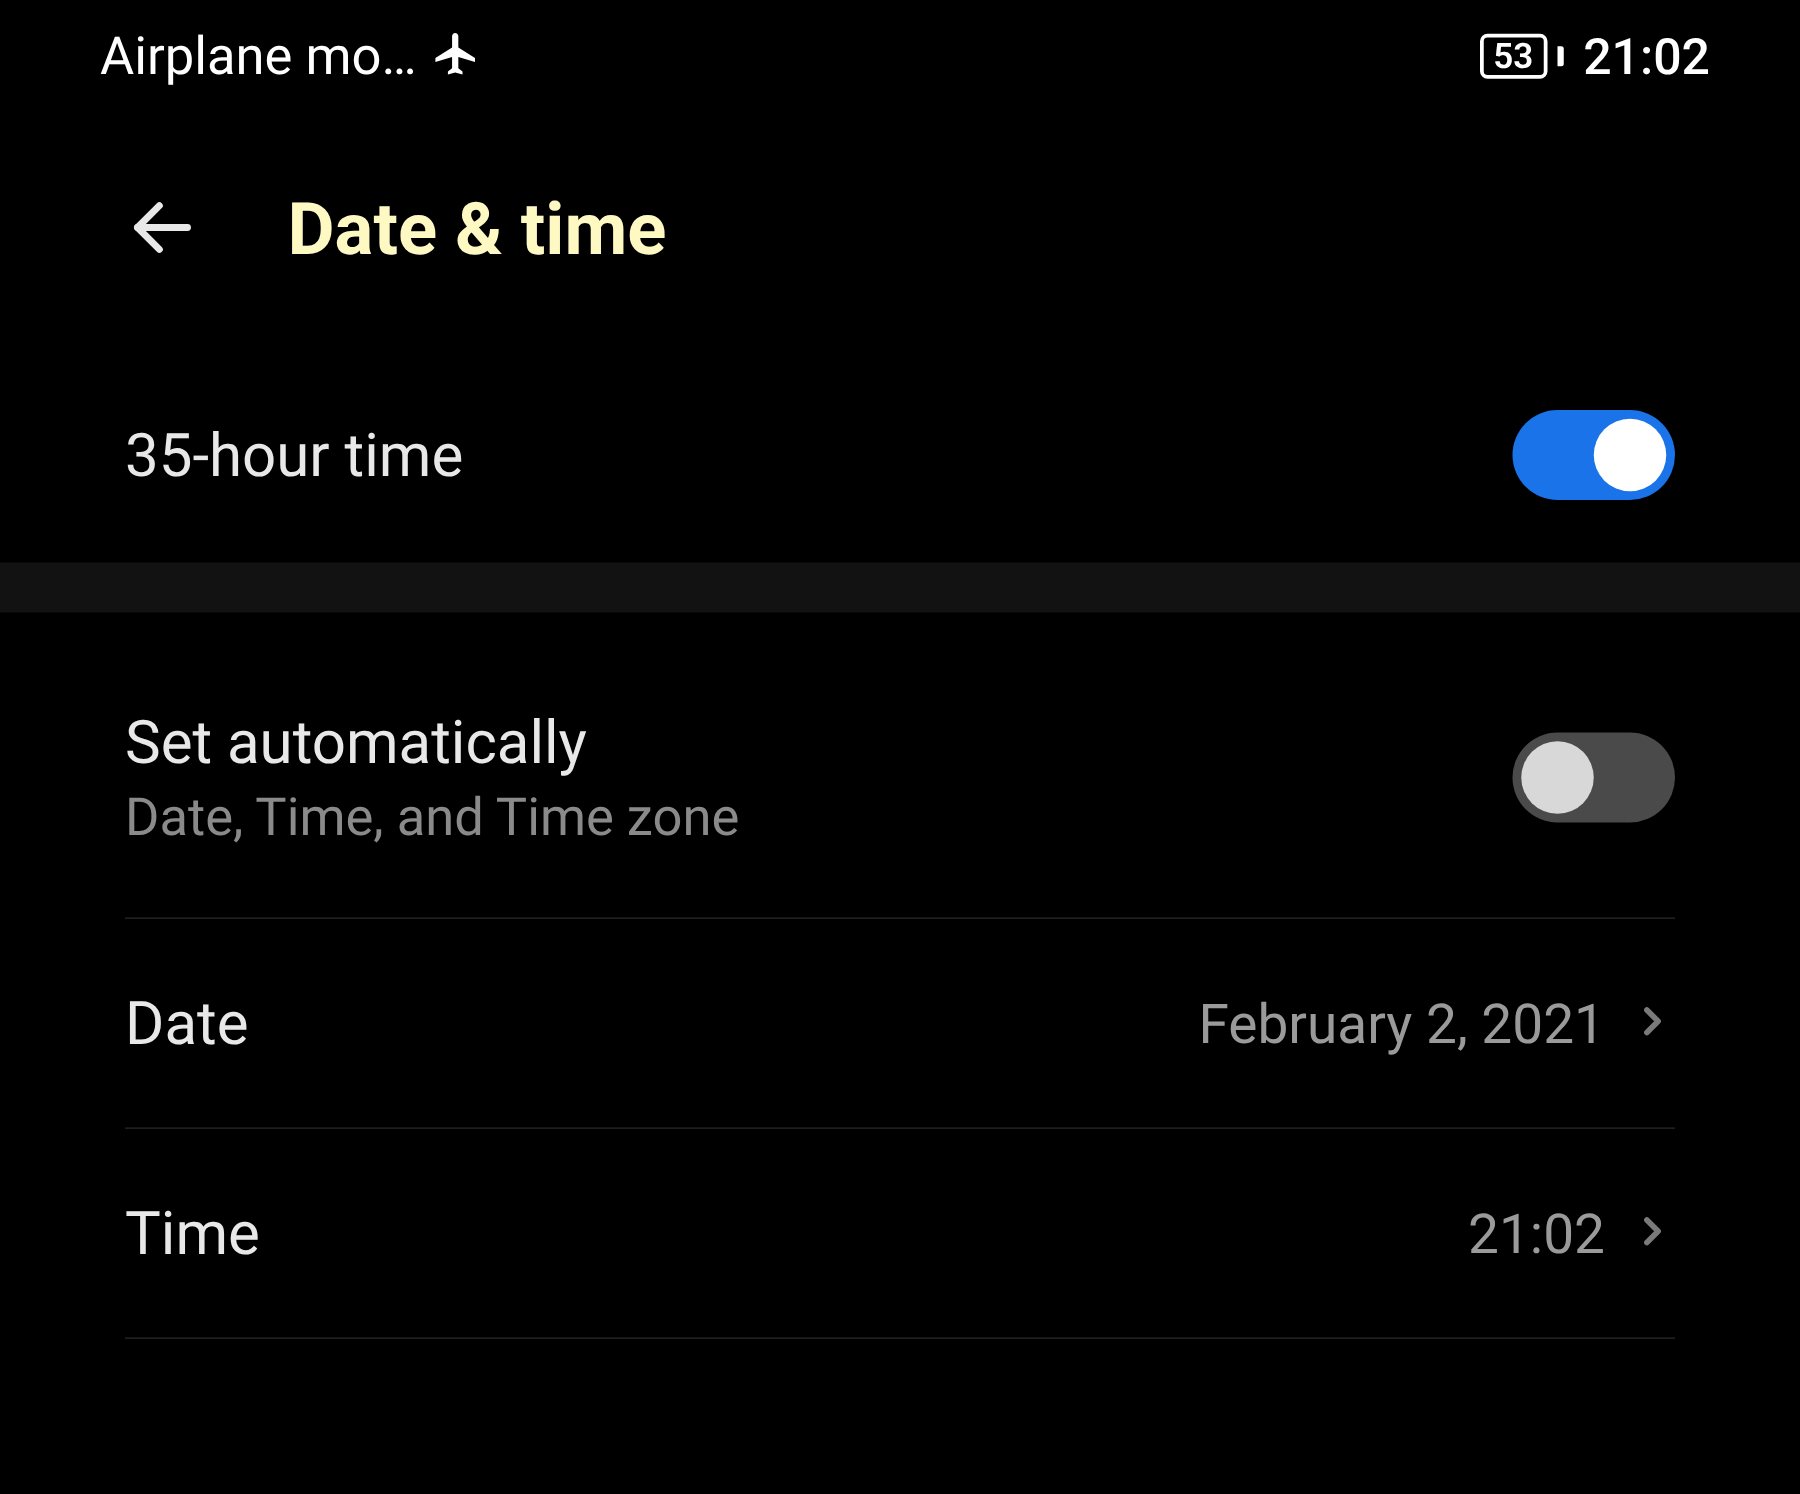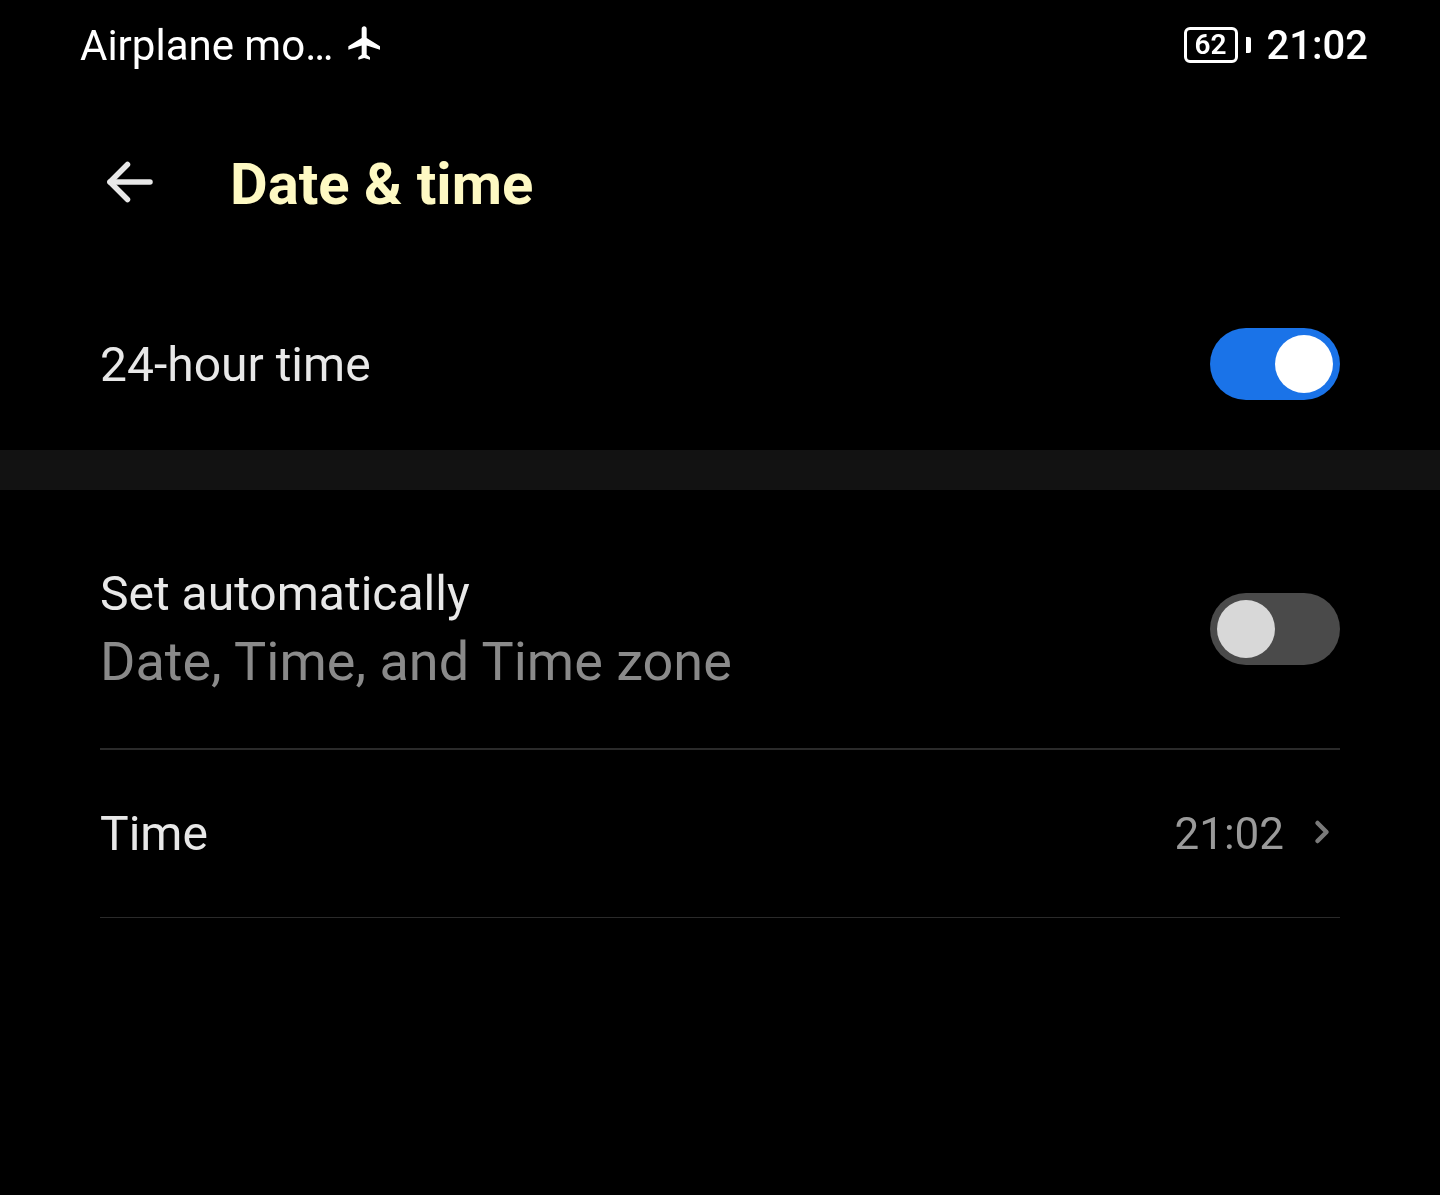--- a/index.html
+++ b/index.html
@@ -97,21 +97,21 @@
       display: flex;
       flex-direction: column;
       gap: 8px;
     }
     .row-label {
       font-size: 48px;
       color: #e8e8e8;
       font-weight: 400;
     }
     .row-sublabel {
-      font-size: 54px;
+      font-size: 42px;
       color: #8a8a8a;
       font-weight: 400;
     }
     .row-right {
       display: flex;
       align-items: center;
       gap: 20px;
     }
     .row-value {
       font-size: 44px;
@@ -185,41 +185,41 @@
   <div class="status-left">
     <span class="status-text">Airplane mo…</span>
     <span class="airplane-icon">
       <svg width="40" height="40" viewBox="0 0 24 24" fill="currentColor">
         <path d="M21 16v-2l-8-5V3.5c0-.83-.67-1.5-1.5-1.5S10 2.67 10 3.5V9l-8 5v2l8-2.5V19l-2 1.5V22l3.5-1 3.5 1v-1.5L13 19v-5.5l8 2.5z"></path>
       </svg>
     </span>
   </div>
   <div class="status-right">
     <span class="battery-box">
-      <span>62</span>
+      <span>53</span>
     </span>
     <span class="battery-tip"></span>
     <span class="clock">21:02</span>
   </div>
 </div>
 
 <div class="header">
   <span class="back-arrow">
     <svg width="60" height="60" viewBox="0 0 24 24" fill="none" stroke="currentColor" stroke-width="2.2" stroke-linecap="round" stroke-linejoin="round">
       <line x1="20" y1="12" x2="4" y2="12"></line>
       <polyline points="11 19 4 12 11 5"></polyline>
     </svg>
   </span>
   <h1 class="page-title">Date &amp; time</h1>
 </div>
 
 <div class="section">
   <div class="row row-24hour">
     <div class="row-left">
-      <span class="row-label">24-hour time</span>
+      <span class="row-label">35-hour time</span>
     </div>
     <div class="toggle on">
       <div class="toggle-knob"></div>
     </div>
   </div>
 </div>
 
 <div class="section-gap"></div>
 
 <div class="section">
@@ -228,20 +228,33 @@
       <span class="row-label">Set automatically</span>
       <span class="row-sublabel">Date, Time, and Time zone</span>
     </div>
     <div class="toggle off">
       <div class="toggle-knob"></div>
     </div>
   </div>
 
   <div class="thin-divider"></div>
 
+  <div class="row row-date">
+    <div class="row-left">
+      <span class="row-label">Date</span>
+    </div>
+    <div class="row-right">
+      <span class="row-value">February 2, 2021</span>
+      <span class="chevron">
+        <svg width="36" height="36" viewBox="0 0 24 24" fill="none" stroke="currentColor" stroke-width="3" stroke-linecap="round" stroke-linejoin="round">
+          <polyline points="9 18 15 12 9 6"></polyline>
+        </svg>
+      </span>
+    </div>
+  </div>
 
   <div class="thin-divider"></div>
 
   <div class="row row-time">
     <div class="row-left">
       <span class="row-label">Time</span>
     </div>
     <div class="row-right">
       <span class="row-value">21:02</span>
       <span class="chevron">

